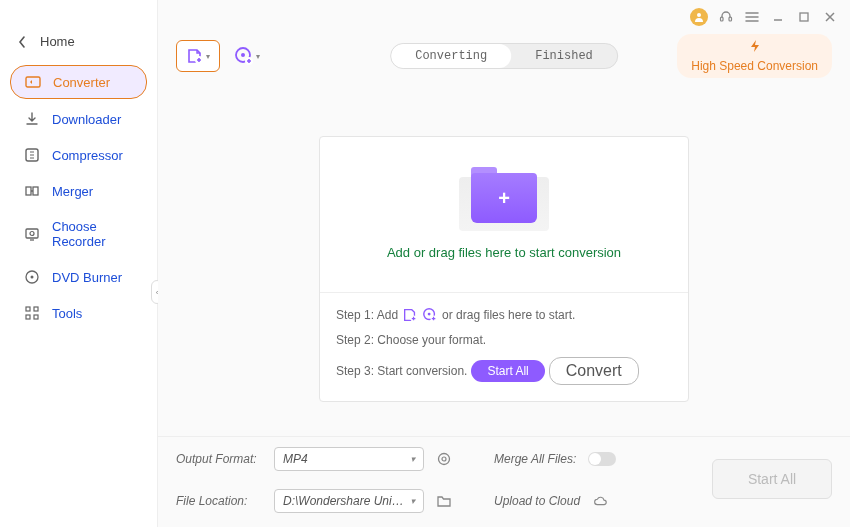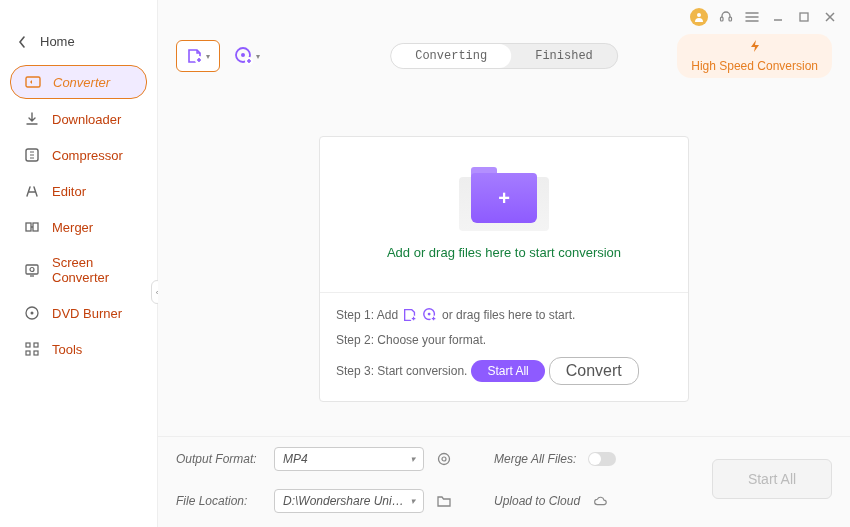--- a/index.html
+++ b/index.html
@@ -1,21 +1,21 @@
 <!DOCTYPE html>
 <html><head>
 <meta charset="utf-8">
 <style>
 * { box-sizing: border-box; margin: 0; padding: 0; font-family: -apple-system, BlinkMacSystemFont, "Segoe UI", Arial, sans-serif; }
 body { width: 850px; height: 527px; background: #f5f5f5; overflow: hidden; }
 .app { display: flex; width: 100%; height: 100%; background: #fafafa; }
 .sidebar { width: 158px; background: #ffffff; border-right: 1px solid #eee; display: flex; flex-direction: column; padding-top: 28px; position: relative; }
 .home-row { display: flex; align-items: center; gap: 14px; padding: 6px 18px 14px 18px; font-size: 13px; color: #444; cursor: pointer; }
-.sidebar-item { display: flex; align-items: center; gap: 12px; padding: 8px 14px; margin: 2px 10px; border-radius: 16px; font-size: 13px; color: #c2410c; cursor: pointer; }
-.sidebar-item.active { background: #f1ebff; border: 1.5px solid #e67e22; color: #e67e22; font-style: italic; }
+.sidebar-item { display: flex; align-items: center; gap: 12px; padding: 8px 14px; margin: 2px 10px; border-radius: 16px; font-size: 13px; color: #1d4ed8; cursor: pointer; }
+.sidebar-item.active { background: #f1ebff; border: 1.5px solid #e67e22; color: #e67e22; }
 .sidebar-item .icn { width: 16px; height: 16px; display: flex; align-items: center; justify-content: center; color: #666; }
 .sidebar-item.active .icn { color: #e67e22; }
 .collapse-handle { position: absolute; right: -6px; top: 280px; width: 12px; height: 24px; background: #fff; border: 1px solid #ddd; border-radius: 6px; display: flex; align-items: center; justify-content: center; font-size: 8px; color: #888; cursor: pointer; }
 .main { flex: 1; display: flex; flex-direction: column; background: #fafafa; position: relative; }
 .titlebar { height: 34px; display: flex; align-items: center; justify-content: flex-end; gap: 10px; padding: 0 12px; }
 .titlebar .tb-icon { width: 16px; height: 16px; display: flex; align-items: center; justify-content: center; color: #888; cursor: pointer; font-size: 13px; }
 .avatar { width: 18px; height: 18px; border-radius: 50%; background: #f0b74a; display: flex; align-items: center; justify-content: center; font-size: 10px; color: #fff; }
 .toolbar { height: 44px; display: flex; align-items: center; padding: 0 18px; gap: 14px; }
 .tool-btn { width: 44px; height: 32px; border: 1px solid #ddd; border-radius: 6px; background: #fff; display: flex; align-items: center; justify-content: center; gap: 2px; cursor: pointer; }
 .tool-btn.primary { border: 1.5px solid #e67e22; }
@@ -84,44 +84,36 @@
           <svg width="16" height="16" viewBox="0 0 16 16">
             <rect x="2" y="2" width="12" height="12" rx="2" stroke="currentColor" stroke-width="1.4" fill="none"></rect>
             <path d="M6 5 h4 M6 8 h4 M6 11 h4" stroke="currentColor" stroke-width="1.2"></path>
           </svg>
         </span>
       <span>Compressor</span>
     </div>
     <div class="sidebar-item">
       <span class="icn">
           <svg width="16" height="16" viewBox="0 0 16 16">
-            <path d="M3 13 L6 4 M13 13 L10 4 M5 9 h6" stroke="currentColor" stroke-width="1.4" fill="none" stroke-linecap="round"></path>
-          </svg>
-        </span>
-      <span>Editor</span>
-    </div>
-    <div class="sidebar-item">
-      <span class="icn">
-          <svg width="16" height="16" viewBox="0 0 16 16">
             <rect x="2" y="4" width="5" height="8" stroke="currentColor" stroke-width="1.3" fill="none"></rect>
             <rect x="9" y="4" width="5" height="8" stroke="currentColor" stroke-width="1.3" fill="none"></rect>
             <path d="M7 8 h2" stroke="currentColor" stroke-width="1.3"></path>
           </svg>
         </span>
       <span>Merger</span>
     </div>
     <div class="sidebar-item">
       <span class="icn">
           <svg width="16" height="16" viewBox="0 0 16 16">
             <rect x="2" y="3" width="12" height="9" rx="1" stroke="currentColor" stroke-width="1.3" fill="none"></rect>
             <circle cx="8" cy="7.5" r="2" stroke="currentColor" stroke-width="1.2" fill="none"></circle>
             <path d="M6 14 h4" stroke="currentColor" stroke-width="1.3"></path>
           </svg>
         </span>
-      <span>Screen Converter</span>
+      <span>Choose Recorder</span>
     </div>
     <div class="sidebar-item">
       <span class="icn">
           <svg width="16" height="16" viewBox="0 0 16 16">
             <circle cx="8" cy="8" r="6" stroke="currentColor" stroke-width="1.3" fill="none"></circle>
             <circle cx="8" cy="8" r="1.5" fill="currentColor"></circle>
           </svg>
         </span>
       <span>DVD Burner</span>
     </div>

